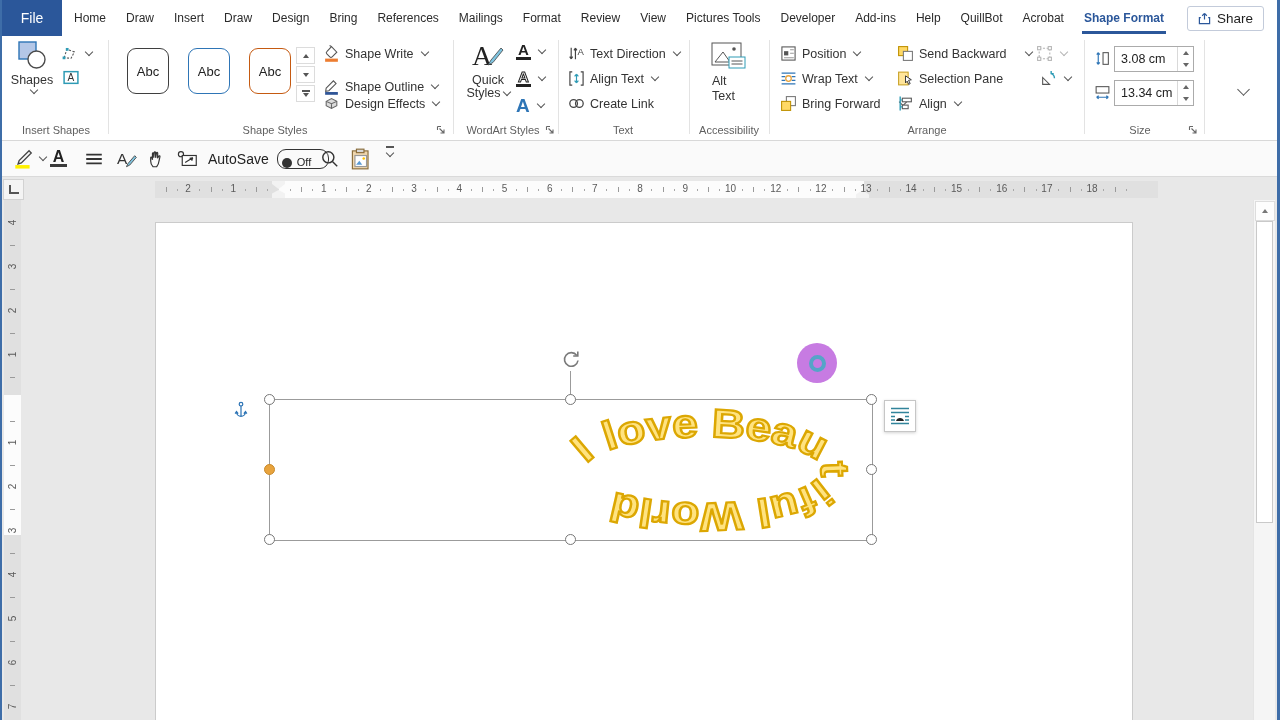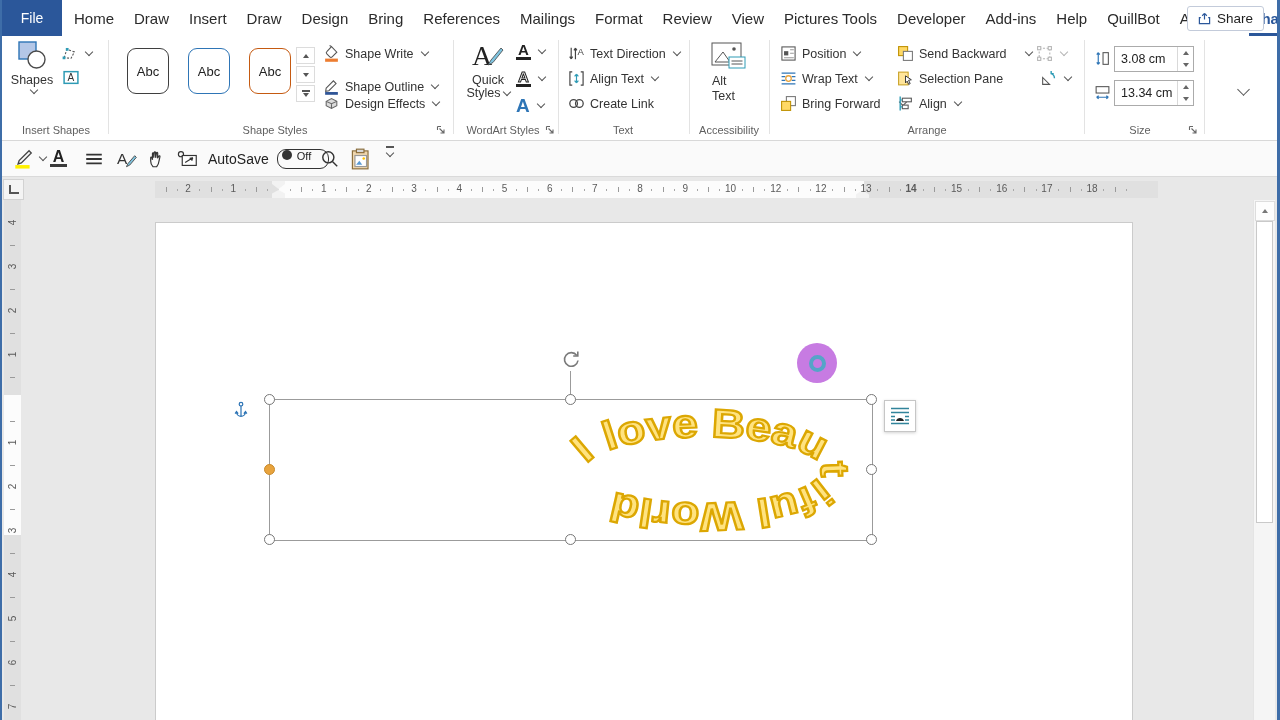--- a/index.html
+++ b/index.html
@@ -6,21 +6,21 @@
   #root{position:relative;width:1280px;height:720px;background:#fff;
         font-family:"Liberation Sans",sans-serif;overflow:hidden;cursor:default;
         -webkit-user-select:none;user-select:none;}
   .abs{position:absolute;}
   .win-edge{position:absolute;top:0;height:720px;background:#3E6DA8;}
   
   .menubar{position:absolute;left:0;top:0;width:1280px;height:36px;background:#fff;border-bottom:1px solid #EDEDED;}
   .file-tab{position:absolute;left:2px;top:0;width:60px;height:36px;background:#2B579A;color:#fff;
             font-size:14px;display:flex;align-items:center;justify-content:center;}
   #menu-items{position:absolute;left:64px;top:0;height:36px;display:flex;align-items:center;}
-  .menu-item{padding:0 10px;font-size:15px;color:#2b2b2b;white-space:nowrap;}
+  .menu-item{padding:0 10px;font-size:12px;color:#2b2b2b;white-space:nowrap;}
   .menu-item.active{color:#2B579A;font-weight:bold;position:relative;}
   .menu-item.active::after{content:"";position:absolute;left:8px;right:8px;bottom:-9px;height:3px;background:#2B579A;}
   .share-btn{position:absolute;right:16px;top:6px;height:23px;padding:0 10px;border:1px solid #C3CBDA;border-radius:3px;
              display:flex;align-items:center;gap:6px;font-size:13.5px;color:#1f1f1f;background:#fff;}
   
   .ribbon{position:absolute;left:0;top:36px;width:1280px;height:104px;background:#fff;border-bottom:1px solid #D8D8D8;}
   .gdiv{position:absolute;top:4px;height:94px;width:1px;background:#E3E3E3;}
   .grp-label{position:absolute;top:88px;font-size:11px;color:#5F5F5F;text-align:center;}
   .rbtn{position:absolute;display:flex;align-items:center;gap:5px;font-size:12.5px;color:#333;height:23px;white-space:nowrap;}
   .chev{display:inline-block;width:5px;height:5px;border-right:1.3px solid #555;border-bottom:1.3px solid #555;
@@ -35,21 +35,21 @@
   .size-field{position:absolute;width:78px;height:24px;border:1px solid #ABABAB;background:#fff;display:flex;align-items:stretch;}
   .size-field input{border:none;outline:none;width:56px;font-size:12.5px;padding:0 0 0 6px;font-family:inherit;color:#222;background:transparent;}
   .spin{width:15px;border-left:1px solid #D9D9D9;display:flex;flex-direction:column;}
   .spin>div{flex:1;display:flex;align-items:center;justify-content:center;}
   .a-glyph{font-weight:bold;font-size:15px;color:#222;line-height:13px;}
   .a-bar{width:15px;height:3.5px;margin-top:1px;}
   
   .qat{position:absolute;left:0;top:141px;width:1280px;height:35px;background:#FAFAFA;border-bottom:1px solid #DADADA;}
   .qbtn{position:absolute;top:5px;height:25px;display:flex;align-items:center;gap:3px;}
   .autosave{display:flex;align-items:center;gap:8px;font-size:14px;color:#222;}
-  .pill{width:42px;height:18px;border:1.6px solid #333;border-radius:9px;display:flex;align-items:flex-start;padding:0 4px;gap:5px;}
+  .pill{width:42px;height:18px;border:1.6px solid #333;border-radius:9px;display:flex;align-items:flex-end;padding:0 4px;gap:5px;}
   .pill .dot{width:10px;height:10px;border-radius:50%;background:#333;}
   .pill .st{font-size:11px;color:#222;}
   
   .work{position:absolute;left:0;top:177px;width:1280px;height:543px;background:#E8E8E8;}
   .tabsel{position:absolute;left:3px;top:2px;width:19px;height:19px;background:#F4F4F4;border:1px solid #D2D2D2;
           display:flex;align-items:center;justify-content:center;}
   .tabsel .L{width:8px;height:7px;border-left:2px solid #555;border-bottom:2px solid #555;}
   .hruler{position:absolute;left:155px;top:4px;width:1003px;height:17px;background:#E0E0E0;}
   .hruler .white{position:absolute;left:123.5px;top:0;width:585px;height:17px;background:#FCFCFC;}
   .hr-num{position:absolute;top:2px;width:12px;text-align:center;font-size:10px;color:#5a5a5a;}
@@ -454,21 +454,21 @@
         <span class="hr-num" style="left: 298.3px;">4</span>
         <span class="hr-num" style="left: 343.5px;">5</span>
         <span class="hr-num" style="left: 388.7px;">6</span>
         <span class="hr-num" style="left: 433.9px;">7</span>
         <span class="hr-num" style="left: 479.1px;">8</span>
         <span class="hr-num" style="left: 524.3px;">9</span>
         <span class="hr-num" style="left: 569.5px;">10</span>
         <span class="hr-num" style="left: 614.7px;">12</span>
         <span class="hr-num" style="left: 659.9px;">12</span>
         <span class="hr-num" style="left: 705.1px;">13</span>
-        <span class="hr-num" style="left: 750px; font-weight: bold;">14</span>
+        <span class="hr-num" style="left: 750px;">14</span>
         <span class="hr-num" style="left: 795.5px;">15</span>
         <span class="hr-num" style="left: 840.7px;">16</span>
         <span class="hr-num" style="left: 885.9px;">17</span>
         <span class="hr-num" style="left: 931.1px;">18</span>
         <span class="hr-tick" style="left: 10.5px;"></span>
         <span class="hr-tick" style="left: 55.7px;"></span>
         <span class="hr-tick" style="left: 100.9px;"></span>
         <span class="hr-tick" style="left: 146.1px;"></span>
         <span class="hr-tick" style="left: 191.3px;"></span>
         <span class="hr-tick" style="left: 236.5px;"></span>

